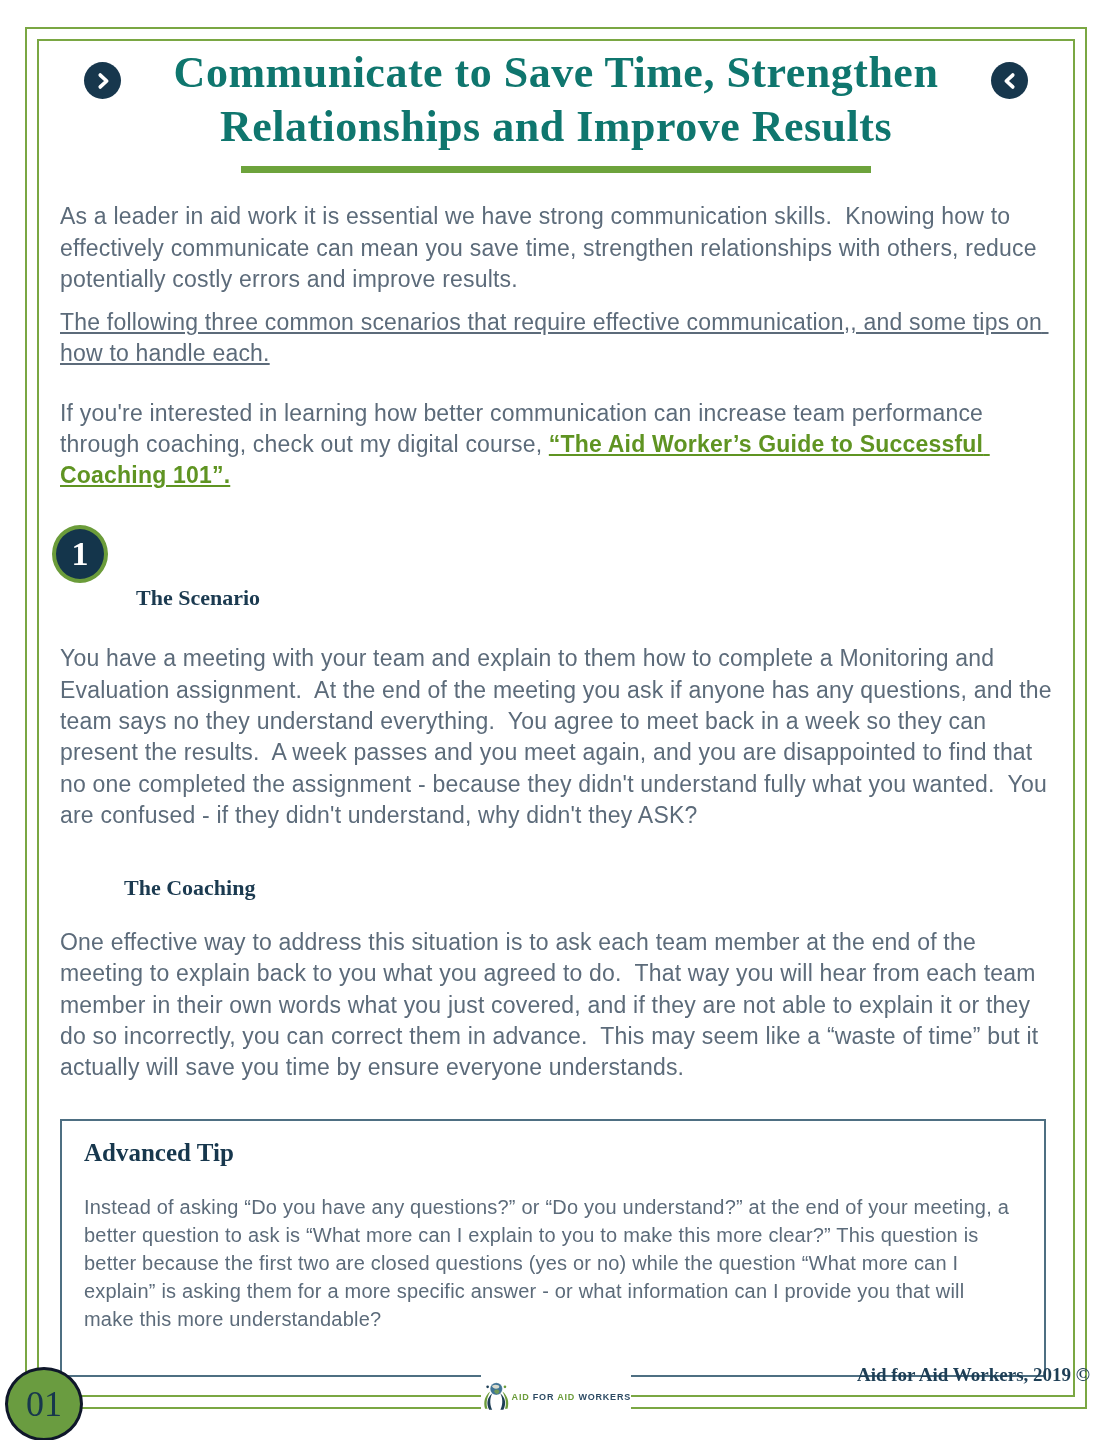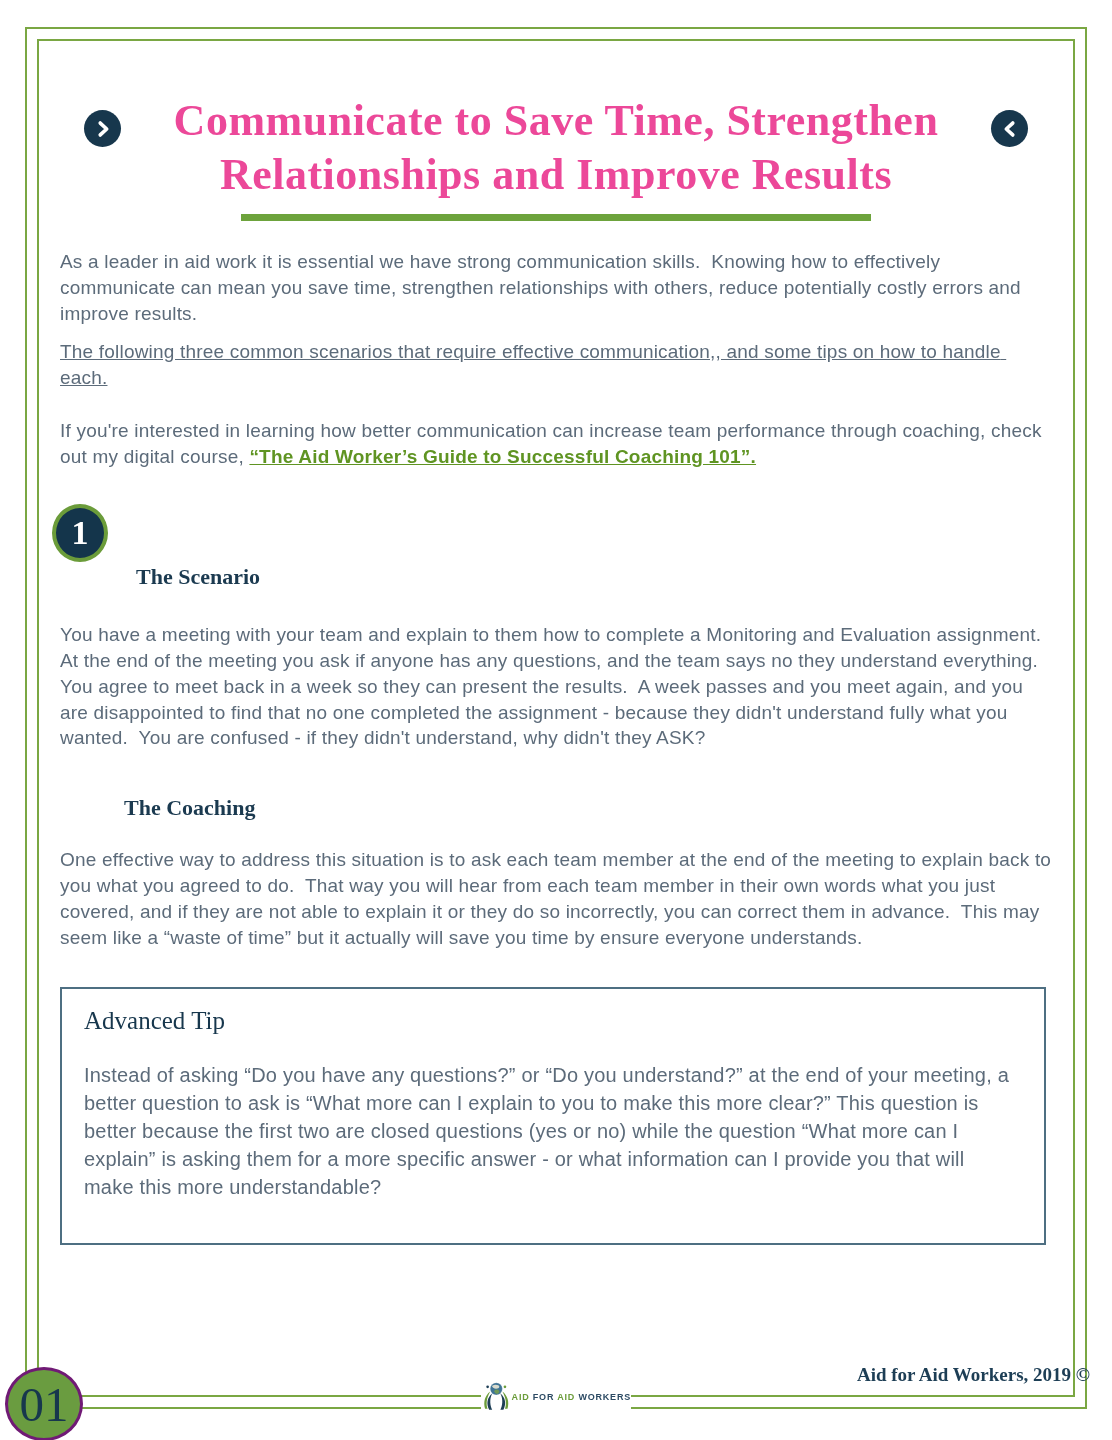--- a/index.html
+++ b/index.html
@@ -23,40 +23,39 @@
   }
   .content {
     position: absolute; left: 60px; top: 46px; width: 992px;
   }
   .title-wrap { position: relative; text-align: center; padding: 0 64px; }
   .page-title {
     font-family: "Liberation Serif", serif;
     font-weight: 700;
     font-size: 44px;
     line-height: 1.22;
-    color: #ec4899;
+    color: #0f766e;
     letter-spacing: 0.5px;
-    margin-top: 48px;
   }
   .nav-circle {
     position: absolute; top: 16px;
     width: 37px; height: 37px; border-radius: 50%;
     background: #17374d;
     display: flex; align-items: center; justify-content: center;
     cursor: pointer;
   }
   .nav-circle svg { width: 22px; height: 22px; display: block; }
   .nav-left { left: 24px; }
   .nav-right { right: 24px; }
   .title-rule {
     width: 630px; height: 7px; background: #6da33c;
     margin: 13px auto 0 auto;
   }
   p.body {
-    font-size: 19px;
+    font-size: 23px;
     line-height: 1.36;
     color: #5c6b7a;
     letter-spacing: 0.2px;
     white-space: pre-wrap;
   }
   .p1 { margin-top: 28px; }
   .p2 { margin-top: 12px; text-decoration: underline; }
   .p3 { margin-top: 28px; }
   a.course-link {
     color: #5f9422; font-weight: 700; text-decoration: underline;
@@ -86,37 +85,37 @@
   .solution-label { margin-left: 64px; margin-top: 44px; }
   .scenario-text { margin-top: 32px; }
   .solution-text { margin-top: 26px; }
   .tip-box {
     margin-top: 36px;
     border: 2px solid #4e6f82;
     padding: 18px 26px 42px 22px;
     width: 986px;
   }
   .tip-heading {
-    font-family: "Liberation Serif", serif; font-weight: 400;
+    font-family: "Liberation Serif", serif; font-weight: 700;
     font-size: 25px; color: #17374d;
   }
   .tip-text {
     margin-top: 26px;
     font-size: 20px;
     line-height: 1.40;
     color: #5c6b7a;
     letter-spacing: 0.2px;
     white-space: pre-wrap;
   }
   .page-num-circle {
     position: absolute; left: 5px; top: 1367px;
     width: 78px; height: 74px; border-radius: 50%;
-    background: #6a9c40; border: 3px solid #701a75;
+    background: #6a9c40; border: 3px solid #0f172a;
     display: flex; align-items: center; justify-content: center;
-    font-family: "Liberation Serif", serif; font-size: 49px; color: #17374d;
+    font-family: "Liberation Serif", serif; font-size: 36px; color: #17374d;
     z-index: 3;
     text-align: center;
   }
   .logo {
     position: absolute; left: 50%; transform: translateX(-50%);
     top: 1356px; width: 150px; height: 80px;
     background: #ffffff; z-index: 3;
     display: flex; flex-direction: row; align-items: center;
   }
   .logo svg { width: 62px; height: 58px; display: block; }

